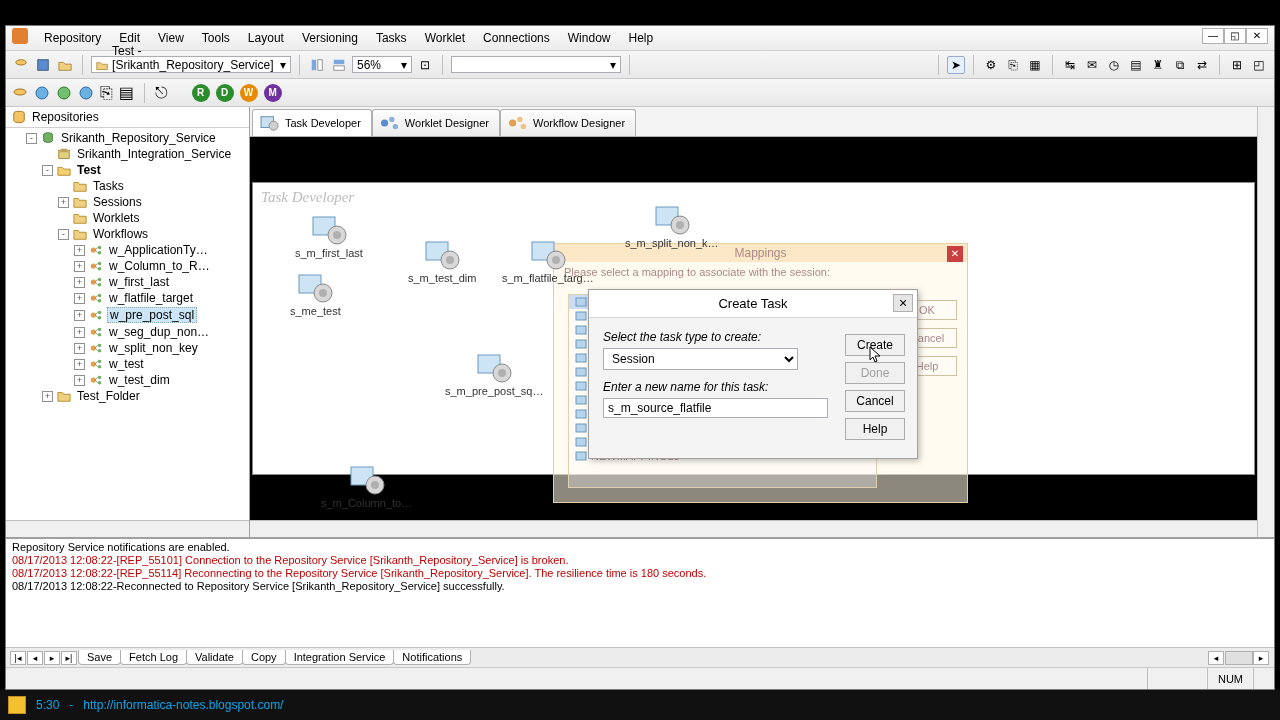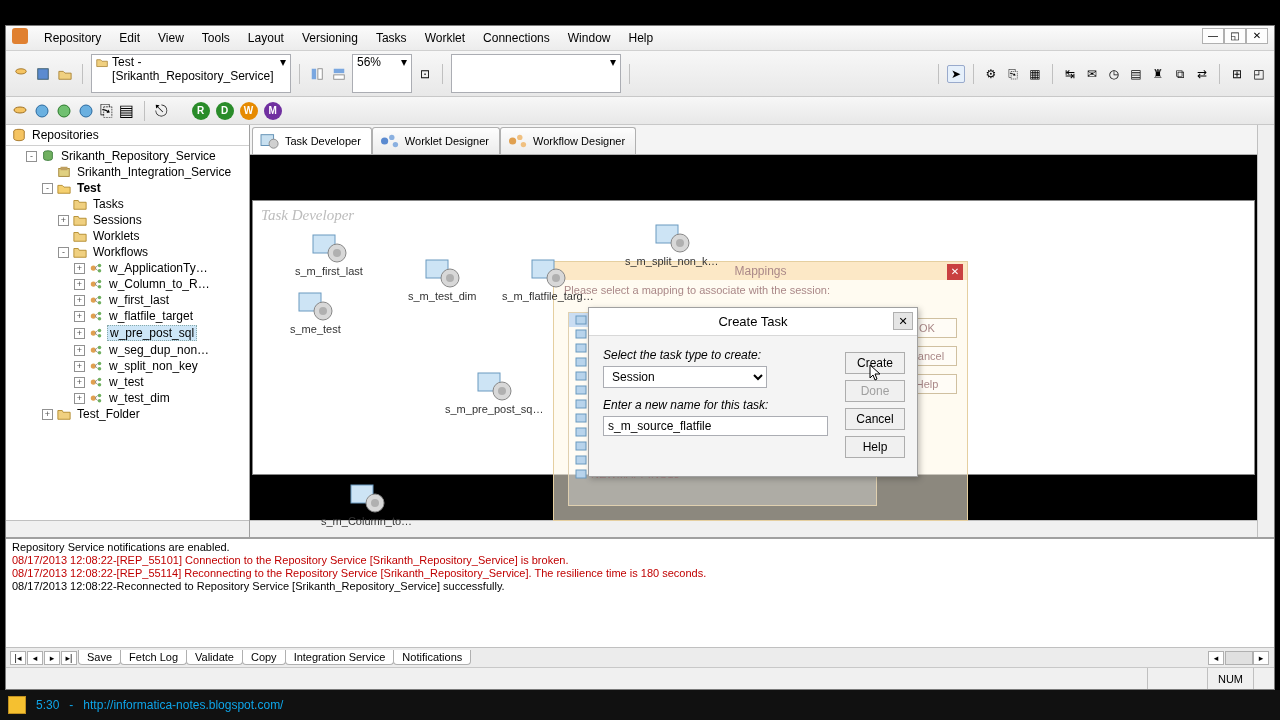--- a/index.html
+++ b/index.html
@@ -10,21 +10,21 @@
 .menubar { background: linear-gradient(#fbfbfb,#ececec); border-bottom: 1px solid #d0d0d0; padding: 2px 6px; display: flex; align-items: flex-start; gap: 2px; font-size: 12px; }
 .menubar .app-icon { width: 16px; height: 16px; background: #e08030; border-radius: 3px; margin-right: 6px; }
 .menubar span.mi { padding: 3px 8px; cursor: default; }
 .window-controls { margin-left: auto; display: flex; gap: 0; }
 .window-controls div { width: 22px; height: 16px; border: 1px solid #b0b0b0; background: #fdfdfd; font-size: 10px; text-align: center; line-height: 14px; }
 
 .toolbar { background: linear-gradient(#f7f7f7,#e8e8e8); border-bottom: 1px solid #c8c8c8; padding: 3px 6px; display: flex; align-items: center; gap: 4px; font-size: 12px; min-height: 28px; }
 .toolbar .sep { width: 1px; height: 20px; background: #c0c0c0; margin: 0 4px; }
 .toolbar .ticon { width: 18px; height: 18px; border: 1px solid transparent; border-radius: 2px; display: flex; align-items: center; justify-content: center; }
 .toolbar .ticon svg { width: 14px; height: 14px; }
-.tcombo { background: #fff; border: 1px solid #abadb3; height: 39px; font-size: 12px; padding: 0 4px; display: flex; align-items: flex-start; }
+.tcombo { background: #fff; border: 1px solid #abadb3; height: 17px; font-size: 12px; padding: 0 4px; display: flex; align-items: flex-end; }
 
 .toolbar2 { background: linear-gradient(#f7f7f7,#e8e8e8); border-bottom: 1px solid #c8c8c8; padding: 3px 6px; display: flex; align-items: center; gap: 6px; min-height: 28px; }
 .circle-btn { width: 18px; height: 18px; border-radius: 50%; display: inline-flex; align-items: center; justify-content: center; font-size: 10px; font-weight: bold; color: #fff; }
 .cb-r { background: #2a8c2a; } .cb-d { background: #2a8c2a; } .cb-w { background: #e68a00; } .cb-m { background: #7030a0; }
 
 .main-split { flex: 1; display: flex; min-height: 0; }
 
 .tree-panel { width: 244px; background: #fff; border-right: 1px solid #a0a0a0; display: flex; flex-direction: column; font-size: 12px; position: relative; }
 .tree-panel .hdr { background: #fff; border-bottom: 1px solid #d0d0d0; padding: 3px 6px; display: flex; align-items: center; gap: 6px; }
 .tree-panel .hdr .db-icon { width: 14px; height: 14px; }
@@ -528,21 +528,21 @@
             </div>
         </div>
 
         <div class="dialog" style="left:335px; top:106px; width:330px; height:170px;">
           <div class="dtitle">
             <span>Create Task</span>
             <div class="dclose">✕</div>
           </div>
           <div class="dbody">
             <label>Select the task type to create:</label>
-            <select style="width:164px">
+            <select style="width:195px">
               <option>Session</option>
             </select>
             <label style="margin-top:10px">Enter a new name for this task:</label>
             <input type="text" style="width: 225px;" value="s_m_source_flatfile">
           </div>
           <div class="btncol">
             <button>Create</button>
             <button disabled="">Done</button>
             <button>Cancel</button>
             <button>Help</button>

